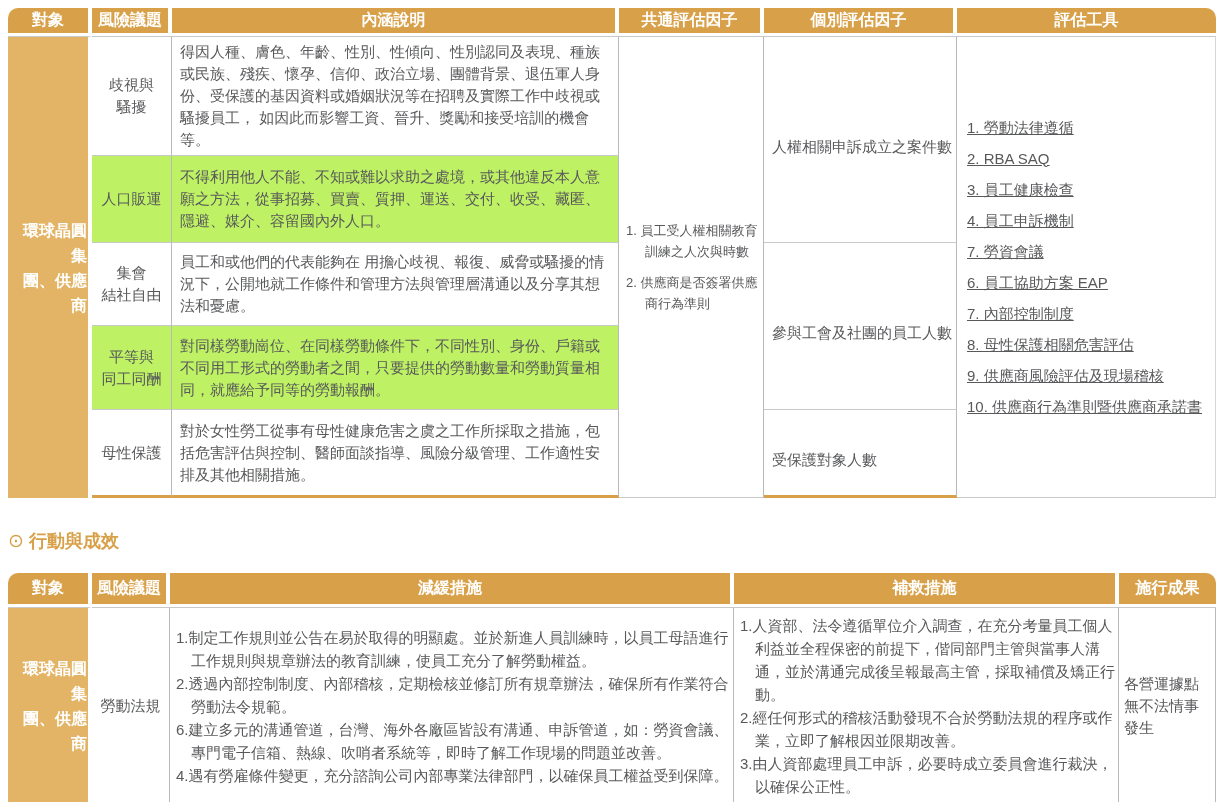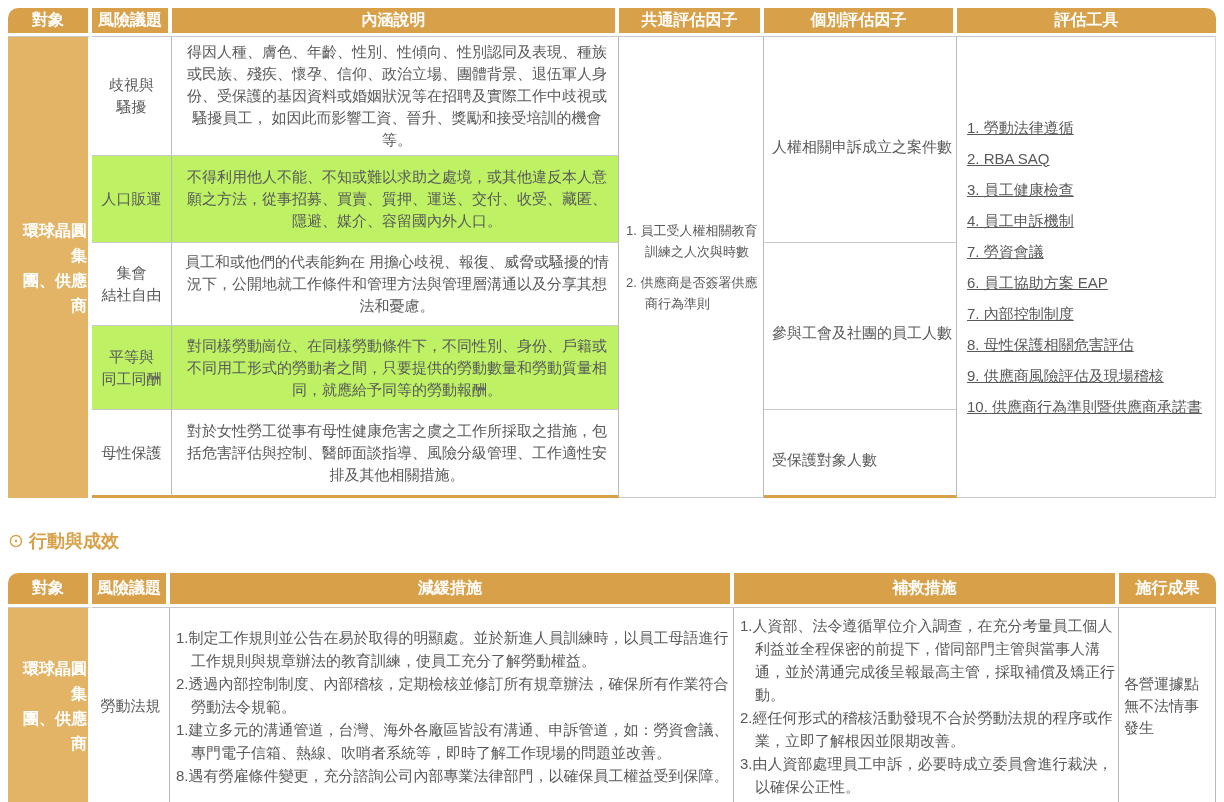--- a/index.html
+++ b/index.html
@@ -20,21 +20,21 @@
   td{vertical-align:middle;font-size:15px;line-height:22px;
      border-right:1px solid #b9b9b9;border-bottom:1px solid #c9c9c9;}
   tr.first-row td{border-top:1px solid #c9c9c9;}
   tr.last-row td{border-bottom:3px solid #d8a149;}
 
   td.subject{background:#e3b466;color:#ffffff;font-weight:bold;font-size:16px;line-height:25px;
      text-align:right;white-space:pre-line;border:none;border-right:4px solid #fff;}
   tr.last-row td.subject{border-bottom:3px solid #fff;}
   td.topic{text-align:center;white-space:pre-line;border-left:none;padding:0 4px;}
   td.shade{background:#bef264;}
-  td.desc{padding:4px 4px 4px 8px;text-align:center;}
+  td.desc{padding:4px 4px 4px 8px;text-align:left;}
   td.common{padding:4px 0 4px 7px;font-size:13px;line-height:21px;}
   td.individual{padding:18px 2px 4px 8px;}
   td.tools{padding:4px 2px 4px 10px;border-right:1px solid #d5d5d5;}
   td.mitigation{padding:6px 2px 6px 6px;line-height:23px;}
   td.remedy{padding:6px 3px 6px 6px;line-height:23px;}
   td.result{padding:0 2px 0 5px;}
 
   .hang-sm{padding-left:15px;text-indent:-15px;}
   .hang-md{padding-left:19px;text-indent:-19px;margin-bottom:10px;}
   .hang-md:last-child{margin-bottom:0;}
@@ -139,22 +139,22 @@
       </tr>
     </thead>
     <tbody>
       <tr class="first-row last-row" style="height:199px">
         <td class="subject">環球晶圓集
 團、供應商</td>
         <td class="topic">勞動法規</td>
         <td class="mitigation">
           <div class="hang-sm">1.制定工作規則並公告在易於取得的明顯處。並於新進人員訓練時，以員工母語進行工作規則與規章辦法的教育訓練，使員工充分了解勞動權益。</div>
           <div class="hang-sm">2.透過內部控制制度、內部稽核，定期檢核並修訂所有規章辦法，確保所有作業符合勞動法令規範。</div>
-          <div class="hang-sm">1.建立多元的溝通管道，台灣、海外各廠區皆設有溝通、申訴管道，如：勞資會議、專門電子信箱、熱線、吹哨者系統等，即時了解工作現場的問題並改善。</div>
-          <div class="hang-sm">8.遇有勞雇條件變更，充分諮詢公司內部專業法律部門，以確保員工權益受到保障。</div>
+          <div class="hang-sm">6.建立多元的溝通管道，台灣、海外各廠區皆設有溝通、申訴管道，如：勞資會議、專門電子信箱、熱線、吹哨者系統等，即時了解工作現場的問題並改善。</div>
+          <div class="hang-sm">4.遇有勞雇條件變更，充分諮詢公司內部專業法律部門，以確保員工權益受到保障。</div>
         </td>
         <td class="remedy">
           <div class="hang-sm">1.人資部、法令遵循單位介入調查，在充分考量員工個人利益並全程保密的前提下，偕同部門主管與當事人溝通，並於溝通完成後呈報最高主管，採取補償及矯正行動。</div>
           <div class="hang-sm">2.經任何形式的稽核活動發現不合於勞動法規的程序或作業，立即了解根因並限期改善。</div>
           <div class="hang-sm">3.由人資部處理員工申訴，必要時成立委員會進行裁決，以確保公正性。</div>
         </td>
         <td class="result">各營運據點無不法情事發生</td>
       </tr>
     </tbody>
   </table>

